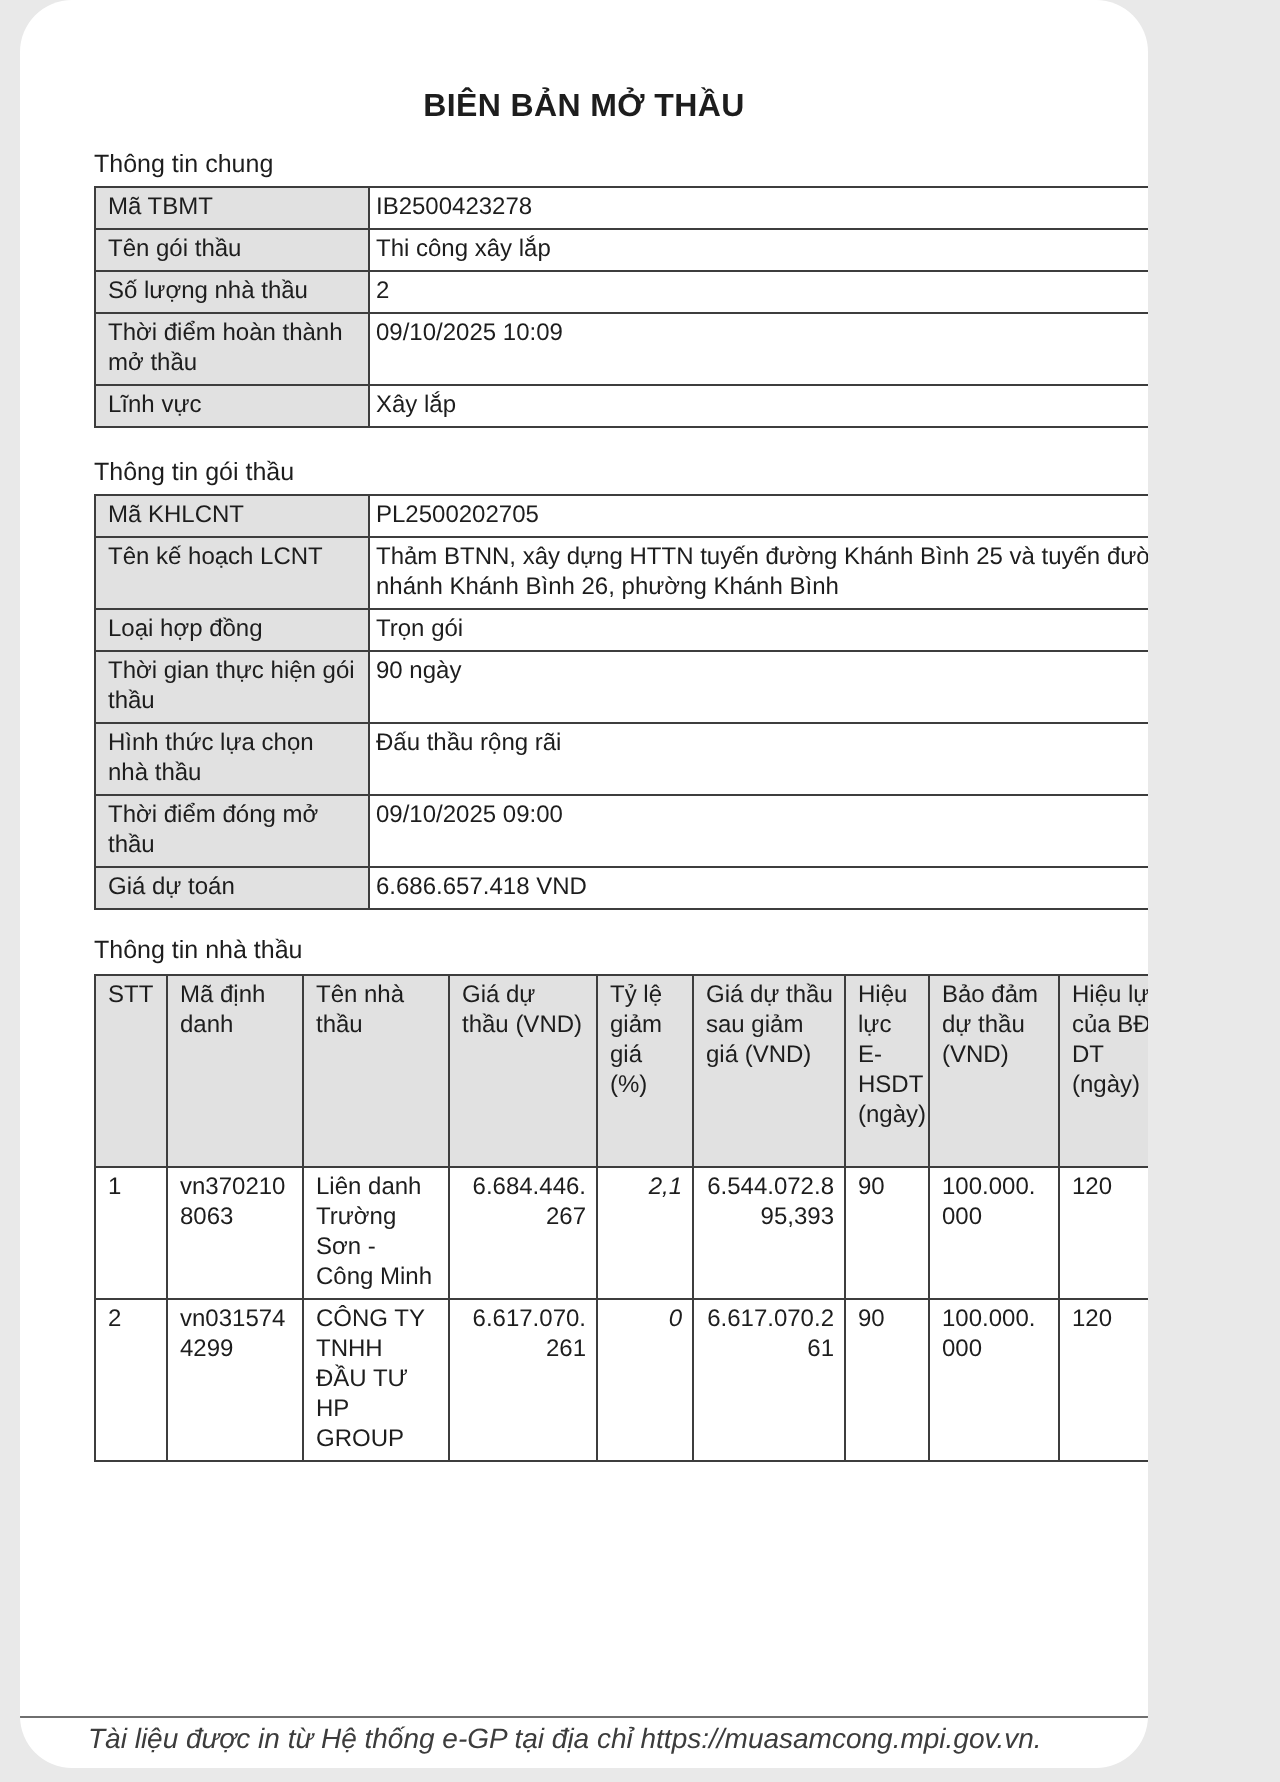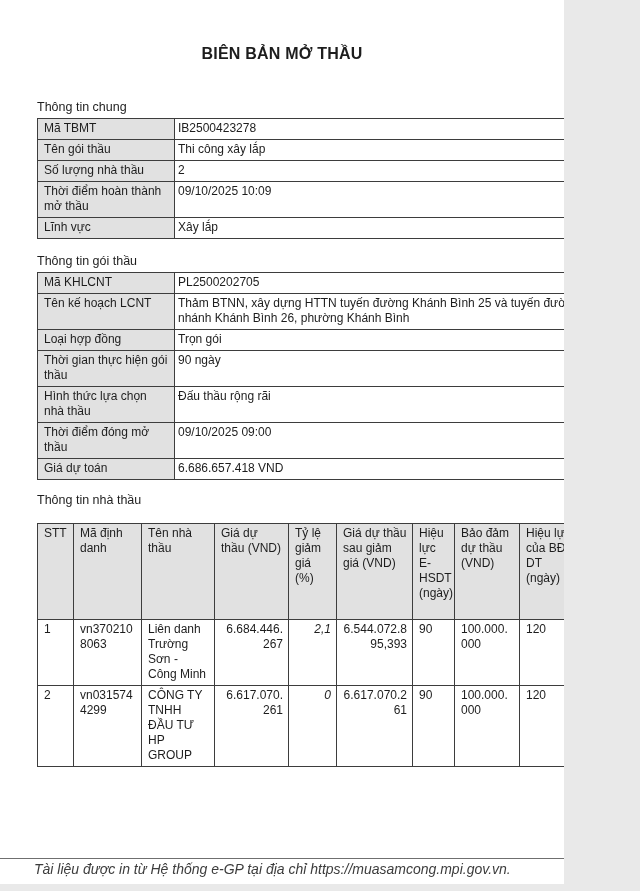--- a/index.html
+++ b/index.html
@@ -6,51 +6,52 @@
   html,body { width:640px; height:891px; }
   body {
     background:#e9e9e9;
     font-family:"Liberation Sans","DejaVu Sans",sans-serif;
     color:#1d1d1d;
     position:relative;
     overflow:hidden;
   }
   .page {
     position:absolute;
-    left:0; top:0;
+    left:10px; top:0;
     width:564px; height:884px;
     background:#ffffff;
     overflow:hidden;
+    border-radius:26px;
   }
   .doc-title {
     margin-top:44px;
     text-align:center;
     font-size:16px;
     line-height:19px;
     font-weight:bold;
     letter-spacing:.2px;
   }
   .section-heading {
     margin-left:37px;
     font-size:12.5px;
     line-height:15px;
   }
-  .h-general { margin-top:37px; }
+  .h-general { margin-top:12px; }
   .h-package { margin-top:15px; }
   .h-bidders { margin-top:13px; }
   table {
     border-collapse:collapse;
     table-layout:fixed;
     margin-left:37px;
     margin-top:3px;
     font-size:12px;
     line-height:15px;
   }
   .kv-table { width:578px; }
-  .bidders-table { width:591px; margin-top:15px;padding-left:36px; }
+  .bidders-table { width:591px; margin-top:4px;padding-left:36px; }
   td, th {
     border:1px solid #3d3d3d;
     vertical-align:top;
     text-align:left;
     font-weight:normal;
     padding:2px 5px 3px 6px;
   }
   .kv-table th { width:137px; background:#e1e1e1;margin-top:40px; }
   .kv-table td { padding-left:3px; }
   .bidders-table thead th { background:#e1e1e1; }

